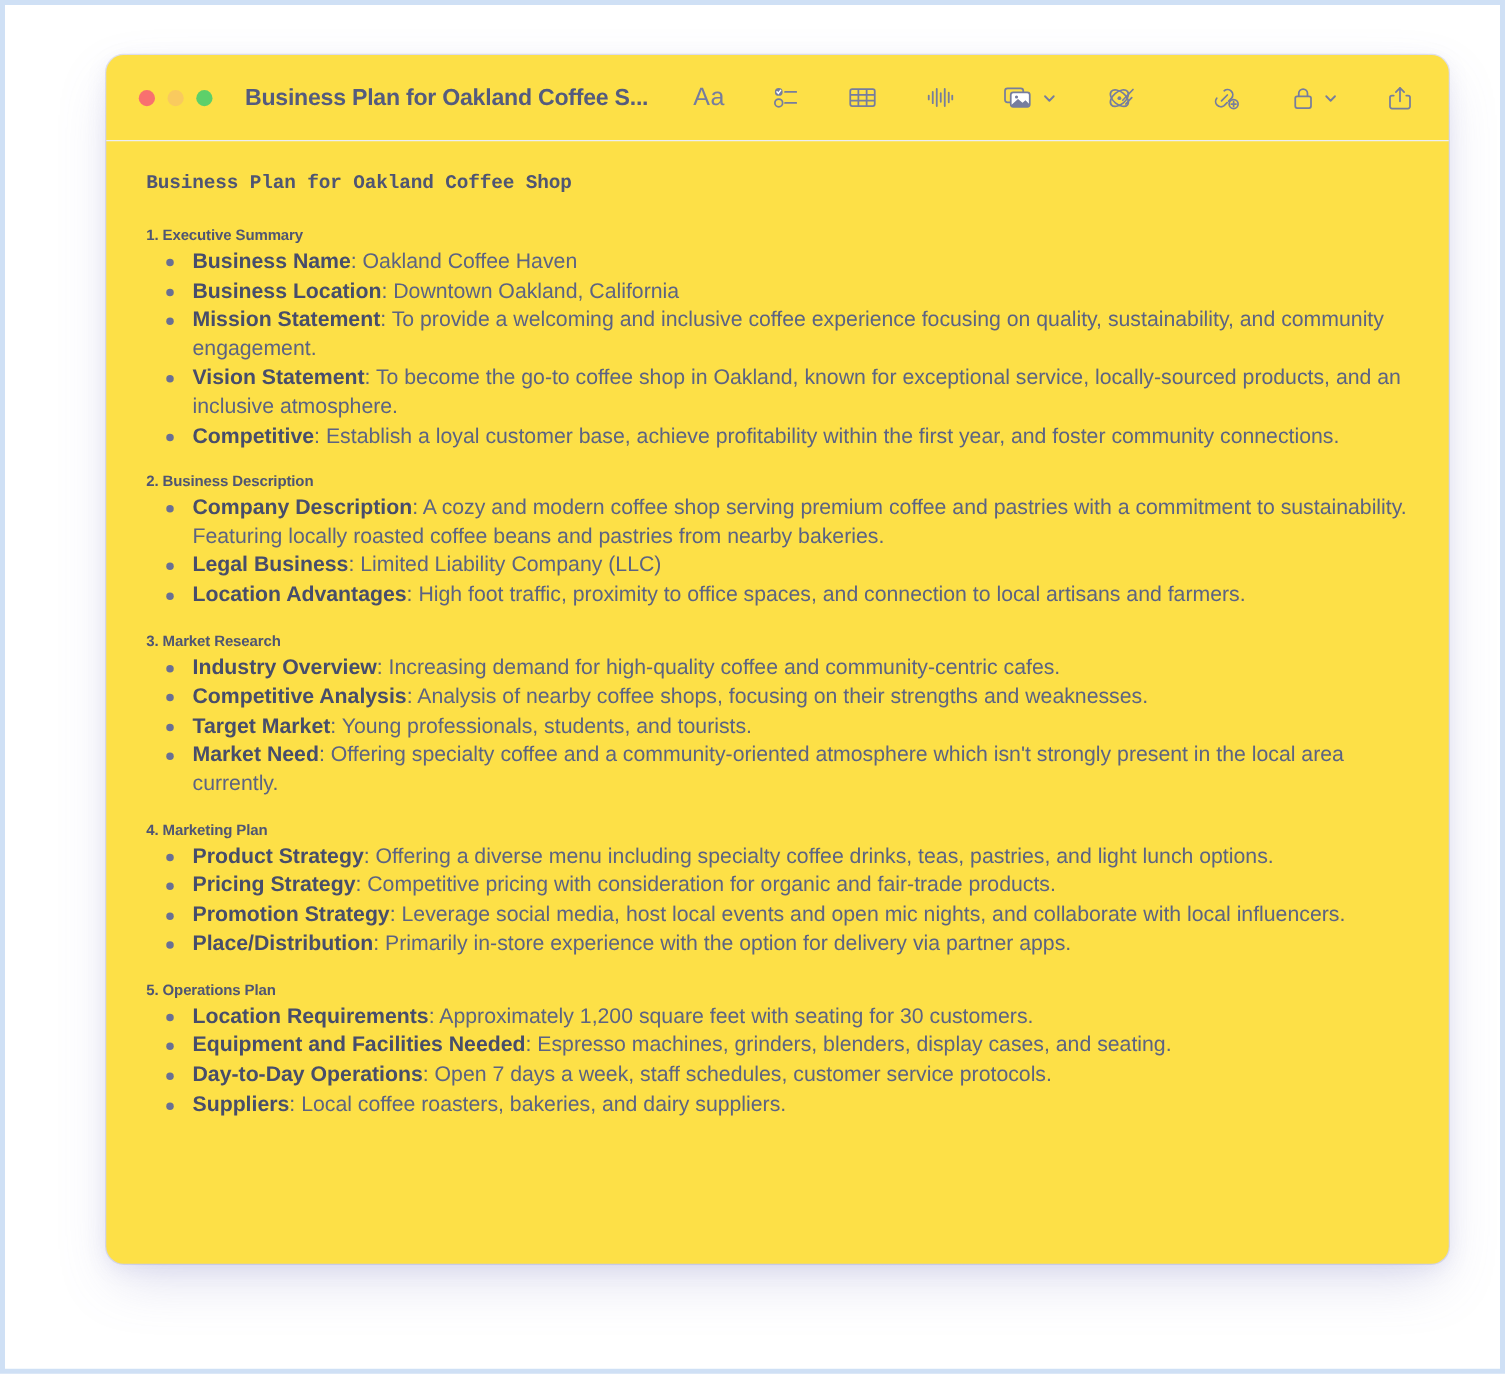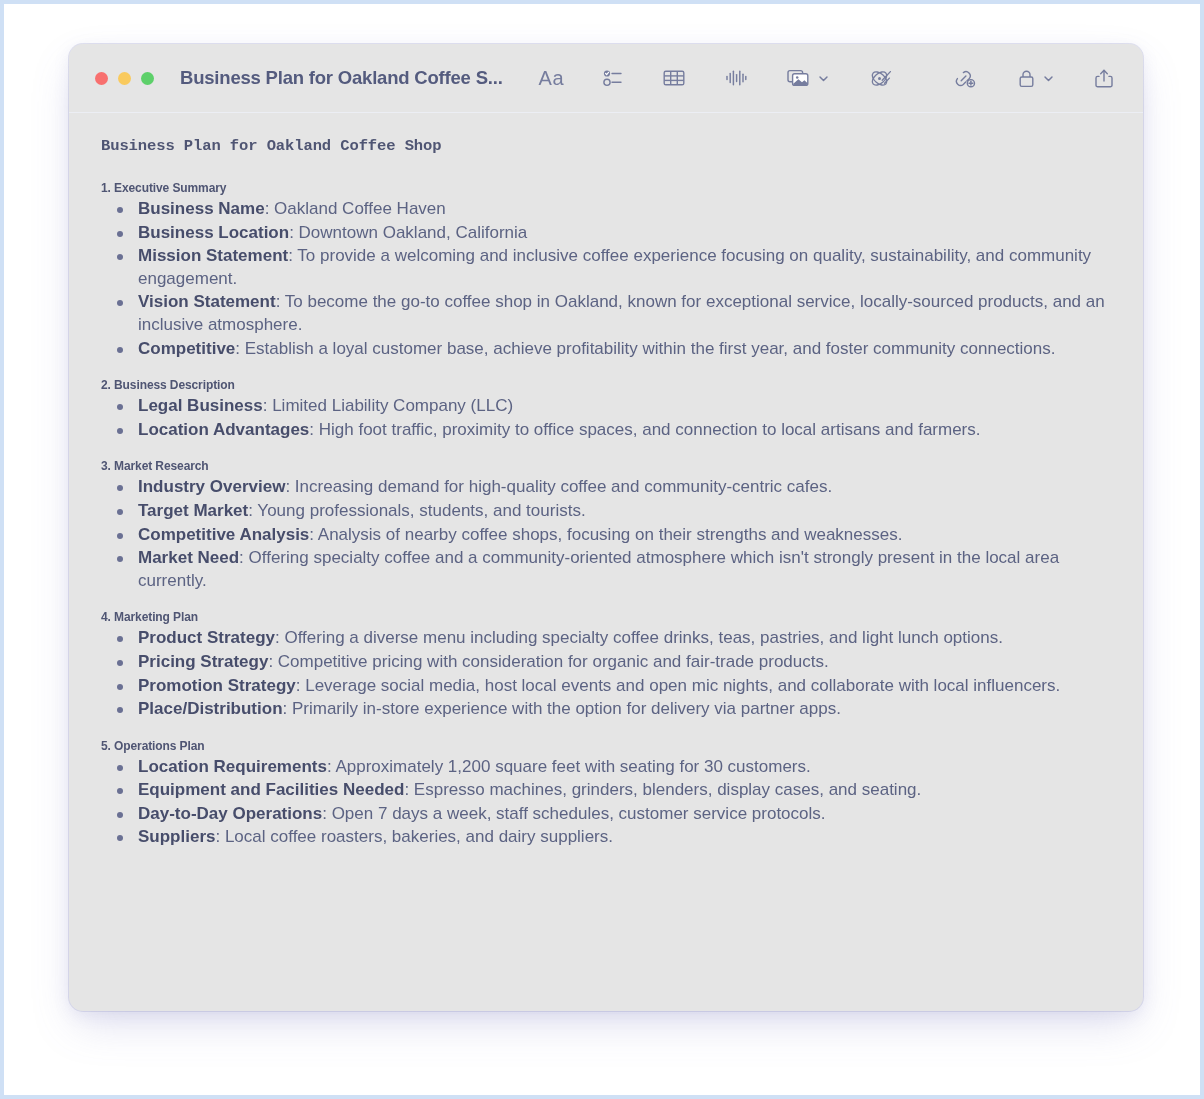--- a/index.html
+++ b/index.html
@@ -17,25 +17,25 @@
     position: absolute;
     left: 0; top: 0;
     width: 1204px; height: 1099px;
     border: 4px solid #cfe0f5;
     background: #ffffff;
   }
 
   
   #app-window {
     position: absolute;
-    left: 65px;
+    left: 81px;
     top: 40px;
     width: 1074px;
     height: 967px;
-    background: #e5e5e5;
+    background: #fde047;
     border-radius: 14px;
     box-shadow: 0 18px 44px -8px rgba(120,118,190,0.26),
                 0 4px 16px rgba(130,128,190,0.13),
                 0 0 0 1px rgba(205,208,230,0.55);
   }
 
   
   #titlebar {
     position: relative;
     height: 69px;
@@ -298,30 +298,31 @@
               <li><span class="b-label">Business Name</span><span class="b-text">: Oakland Coffee Haven</span></li>
               <li><span class="b-label">Business Location</span><span class="b-text">: Downtown Oakland, California</span></li>
               <li><span class="b-label">Mission Statement</span><span class="b-text">: To provide a welcoming and inclusive coffee experience focusing on quality, sustainability, and community engagement.</span></li>
               <li><span class="b-label">Vision Statement</span><span class="b-text">: To become the go-to coffee shop in Oakland, known for exceptional service, locally-sourced products, and an inclusive atmosphere.</span></li>
               <li><span class="b-label">Competitive</span><span class="b-text">: Establish a loyal customer base, achieve profitability within the first year, and foster community connections.</span></li>
             </ul>
           </div>
           <div class="section">
             <div class="section-title">2. Business Description</div>
             <ul class="bullets">
+              <li><span class="b-label">Company Description</span><span class="b-text">: A cozy and modern coffee shop serving premium coffee and pastries with a commitment to sustainability. Featuring locally roasted coffee beans and pastries from nearby bakeries.</span></li>
               <li><span class="b-label">Legal Business</span><span class="b-text">: Limited Liability Company (LLC)</span></li>
               <li><span class="b-label">Location Advantages</span><span class="b-text">: High foot traffic, proximity to office spaces, and connection to local artisans and farmers.</span></li>
             </ul>
           </div>
           <div class="section">
             <div class="section-title">3. Market Research</div>
             <ul class="bullets">
               <li><span class="b-label">Industry Overview</span><span class="b-text">: Increasing demand for high-quality coffee and community-centric cafes.</span></li>
+              <li><span class="b-label">Competitive Analysis</span><span class="b-text">: Analysis of nearby coffee shops, focusing on their strengths and weaknesses.</span></li>
               <li><span class="b-label">Target Market</span><span class="b-text">: Young professionals, students, and tourists.</span></li>
-              <li><span class="b-label">Competitive Analysis</span><span class="b-text">: Analysis of nearby coffee shops, focusing on their strengths and weaknesses.</span></li>
               <li><span class="b-label">Market Need</span><span class="b-text">: Offering specialty coffee and a community-oriented atmosphere which isn't strongly present in the local area currently.</span></li>
             </ul>
           </div>
           <div class="section">
             <div class="section-title">4. Marketing Plan</div>
             <ul class="bullets">
               <li><span class="b-label">Product Strategy</span><span class="b-text">: Offering a diverse menu including specialty coffee drinks, teas, pastries, and light lunch options.</span></li>
               <li><span class="b-label">Pricing Strategy</span><span class="b-text">: Competitive pricing with consideration for organic and fair-trade products.</span></li>
               <li><span class="b-label">Promotion Strategy</span><span class="b-text">: Leverage social media, host local events and open mic nights, and collaborate with local influencers.</span></li>
               <li><span class="b-label">Place/Distribution</span><span class="b-text">: Primarily in-store experience with the option for delivery via partner apps.</span></li>

